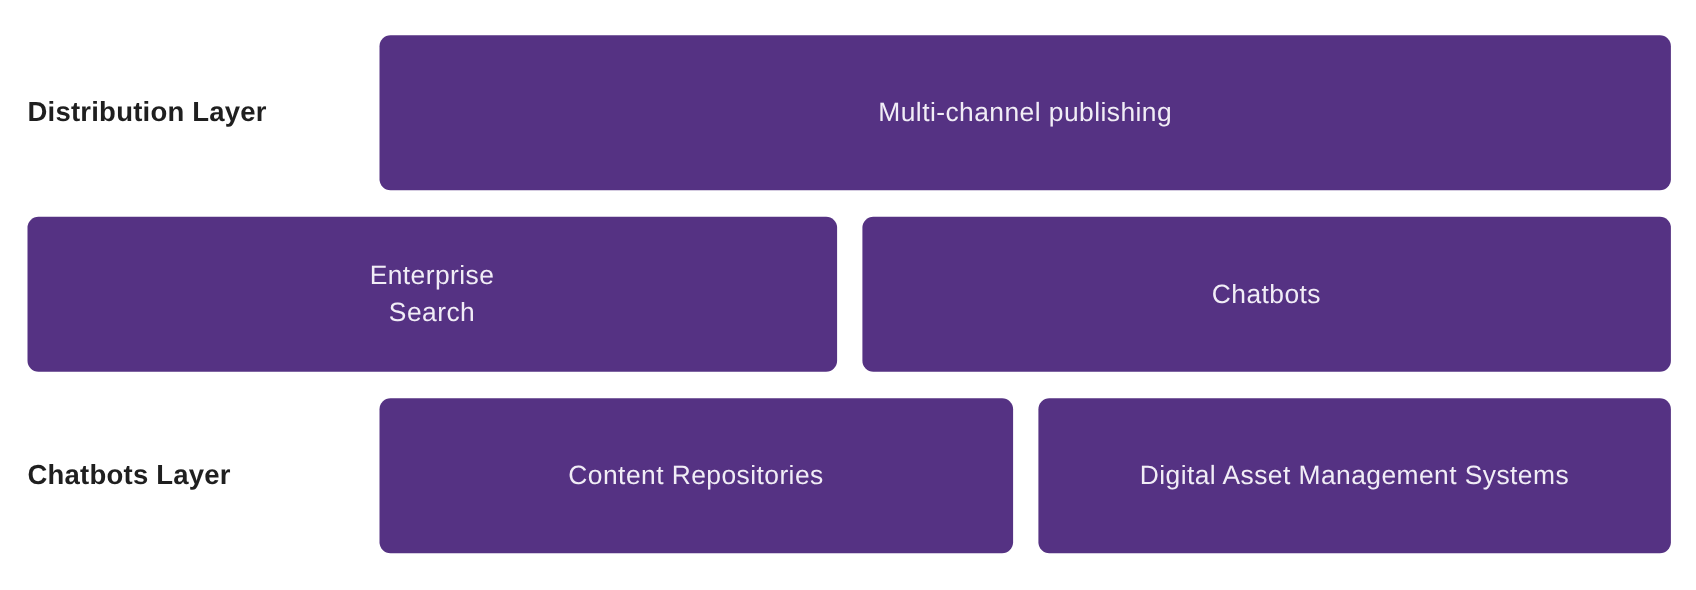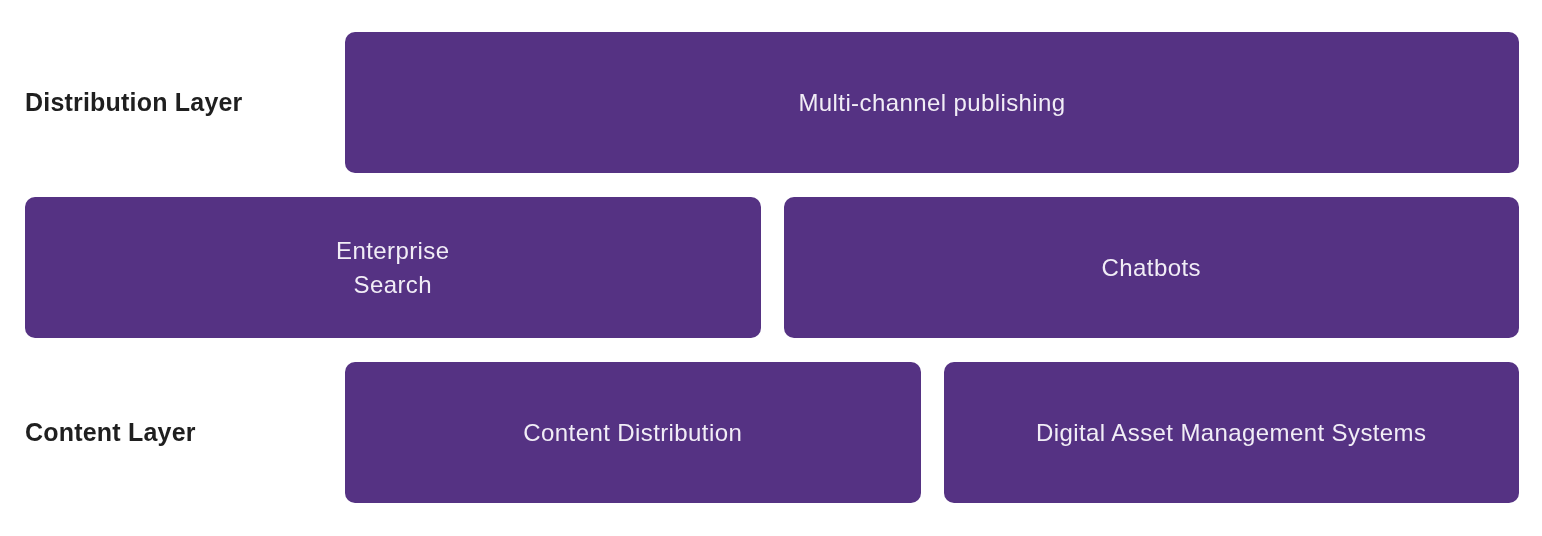--- a/index.html
+++ b/index.html
@@ -77,20 +77,20 @@
   <div class="row">
     <div class="boxes">
       <div class="box">Enterprise
 Search</div>
       <div class="box">Chatbots</div>
     </div>
   </div>
 
 
   <div class="row">
-    <div class="layer-label">Content Layer</div>
+    <div class="layer-label">Chatbots Layer</div>
     <div class="boxes">
-      <div class="box">Content Distribution</div>
+      <div class="box">Content Repositories</div>
       <div class="box">Digital Asset Management Systems</div>
     </div>
   </div>
 
 </div>
 
 </body></html>

